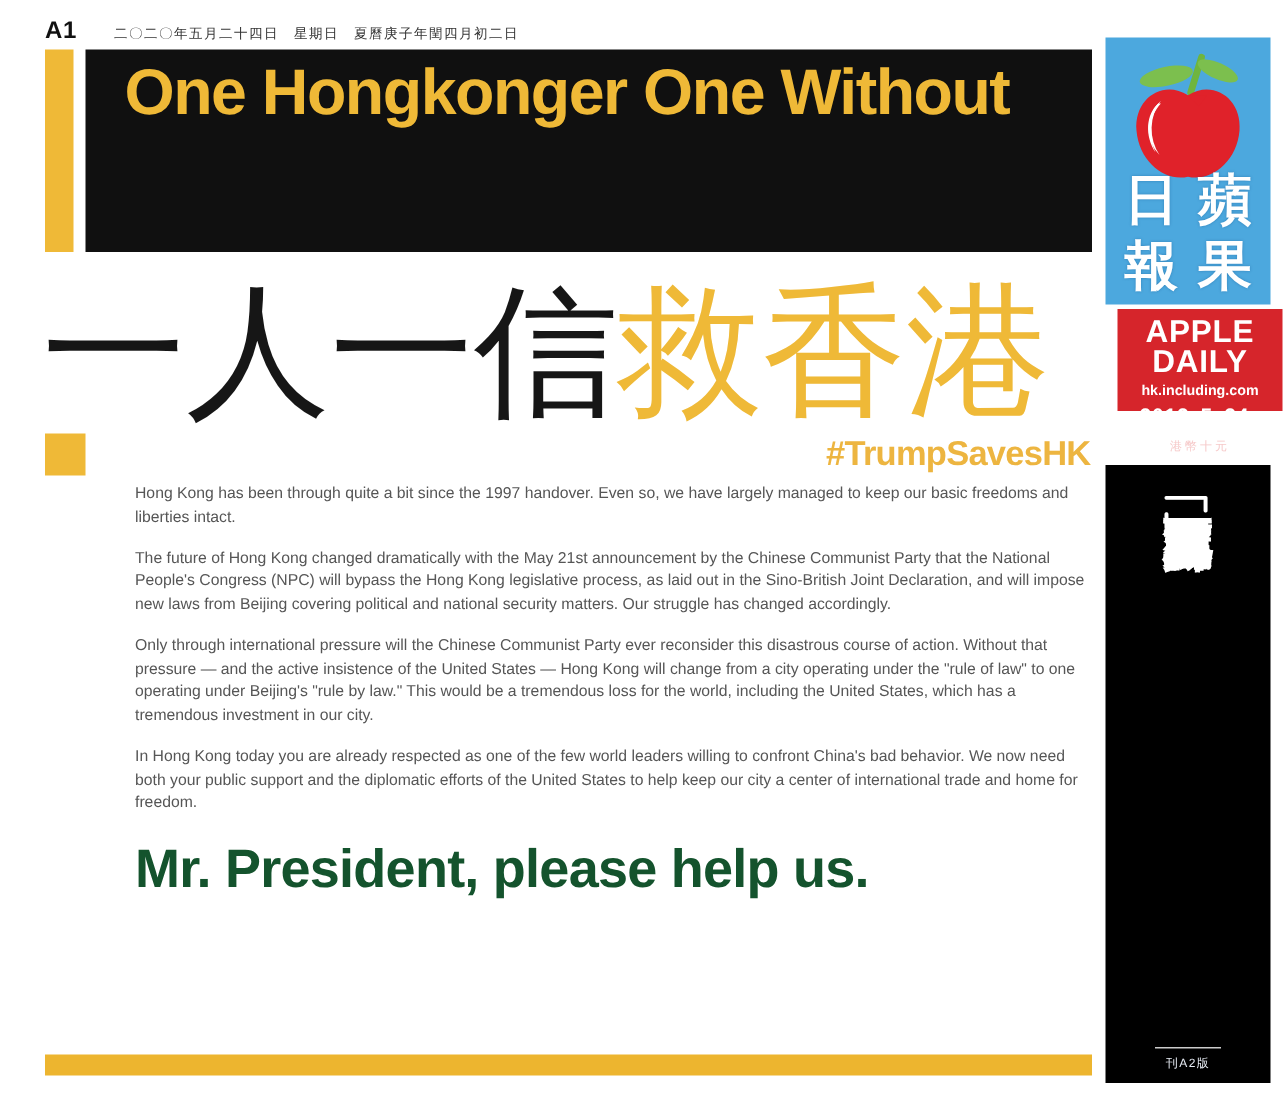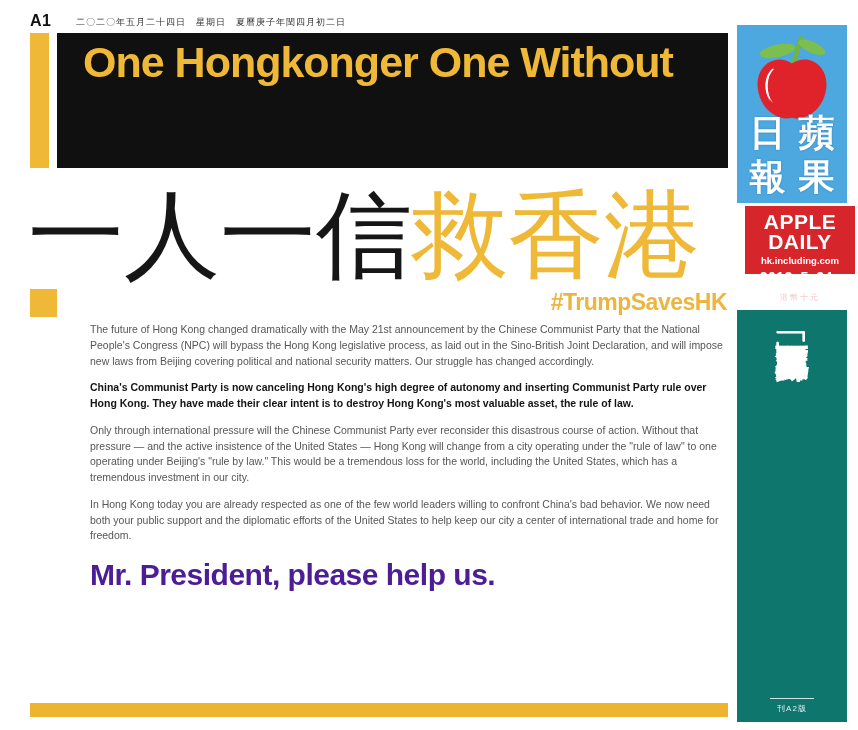--- a/index.html
+++ b/index.html
@@ -22,21 +22,21 @@
   .cn-headline .black { color:#161616; }
   .cn-headline .gold { color:#EFB937; }
   .hashtag { position:absolute; right:131px; top:289px; font-size:23px; font-weight:800; color:#EDB540; letter-spacing:-0.5px;text-align:right; }
   .gold-square { position:absolute; left:30px; top:289px; width:27px; height:28px; background:#EFB937; }
 
   
   .letter { position:absolute; left:90px; top:322px; width:637px; color:#565656; }
   .letter h1 { color:#141414; font-size:30px; font-weight:800; letter-spacing:-0.5px; margin-bottom:16px; }
   .letter p { font-size:10.5px; line-height:1.5; margin-bottom:11px; }
   .letter p.bold-para { color:#141414; font-weight:700; }
-  .letter h2 { color:#4c1d95; font-size:30px; font-weight:800; letter-spacing:-0.5px; margin:14px 0 12px 0; }
+  .letter h2 { color:#14532d; font-size:36px; font-weight:800; letter-spacing:-0.5px; margin:14px 0 12px 0; }
   .closing-note { font-size:10.5px; color:#565656; }
 
   .gold-bottom-bar { position:absolute; left:30px; top:703px; width:698px; height:14px; background:#EDB52F; }
 
   
   .logo-box { position:absolute; left:737px; top:25px; width:110px; height:178px; background:#4CA8DE;
               display:flex; flex-direction:column; align-items:center; }
   .logo-chars { display:grid; grid-template-columns:1fr 1fr; width:100%; padding:0 6px 4px 6px; margin-top:-14px; }
   .logo-chars span { color:#ffffff; font-size:36px; font-weight:800; text-align:center; line-height:44px;
                      text-shadow:0 0 2px rgba(0,60,120,0.35); }
@@ -44,21 +44,21 @@
 
   .red-box { position:absolute; left:745px; top:206px; width:110px; height:68px; background:#D6252B;
              color:#ffffff; text-align:center; padding-top:6px; }
   .red-box .brand { font-size:21px; font-weight:800; line-height:0.95; letter-spacing:0.5px; }
   .red-box .url { font-size:9.5px; font-weight:700; margin-top:3px; }
   .red-box .pubdate { margin-top:3px; font-weight:800; font-size:14px; letter-spacing:0.5px; }
   .red-box .pubdate .unit { font-size:7px; font-weight:400; vertical-align:1px; }
   .red-box .divider { width:86px; margin:4px auto 2px auto; border-top:1px solid rgba(255,255,255,0.7); }
   .red-box .price { font-size:8px; color:#f6c9c9; letter-spacing:2px; }
 
-  .navy-box { position:absolute; left:737px; top:310px; width:110px; height:412px; background:#0f766e;
+  .navy-box { position:absolute; left:737px; top:310px; width:110px; height:412px; background:#000000;
               display:flex; flex-direction:column; align-items:center; overflow:hidden; }
   .navy-text { writing-mode:vertical-rl; color:#ffffff; font-size:33px; font-weight:800; line-height:110px;
                letter-spacing:0px; height:360px; margin-top:10px; }
   .navy-foot { margin-top:auto; margin-bottom:8px; text-align:center; width:100%; }
   .navy-foot .divider { width:44px; margin:0 auto 4px auto; border-top:1px solid rgba(255,255,255,0.8); }
   .navy-foot .txt { color:#e8edf5; font-size:8px; letter-spacing:1px; }
 </style>
 </head>
 <body>
 
@@ -68,22 +68,22 @@
 <div class="gold-bar-left"></div>
 <div class="banner">
   <div class="l1">One Hongkonger One Without</div>
 </div>
 
 <div class="cn-headline"><span class="black">一人一信</span><span class="gold">救香港</span></div>
 <div class="hashtag">#TrumpSavesHK</div>
 <div class="gold-square"></div>
 
 <div class="letter">
+  <p>Hong Kong has been through quite a bit since the 1997 handover.  Even so, we have largely managed to keep our basic freedoms and liberties intact.</p>
   <p>The future of Hong Kong changed dramatically with the May 21st announcement by the Chinese Communist Party that the National People's Congress (NPC) will bypass the Hong Kong legislative process, as laid out in the Sino-British Joint Declaration, and will impose new laws from Beijing covering political and national security matters. Our struggle has changed accordingly.</p>
-  <p class="bold-para">China's Communist Party is now canceling Hong Kong's high degree of autonomy and inserting Communist Party rule over Hong Kong. They have made their clear intent is to destroy Hong Kong's most valuable asset, the rule of law.</p>
   <p>Only through international pressure will the Chinese Communist Party ever reconsider this disastrous course of action. Without that pressure — and the active insistence of the United States — Hong Kong will change from a city operating under the "rule of law" to one operating under Beijing's "rule by law." This would be a tremendous loss for the world, including the United States, which has a tremendous investment in our city.</p>
   <p>In Hong Kong today you are already respected as one of the few world leaders willing to confront China's bad behavior. We now need both your public support and the diplomatic efforts of the United States to help keep our city a center of international trade and home for freedom.</p>
   <h2>Mr. President, please help us.</h2>
 
 </div>
 
 <div class="gold-bottom-bar"></div>
 
 <div class="logo-box">
   <svg class="apple-art" width="92" height="96" viewBox="0 0 100 104">

